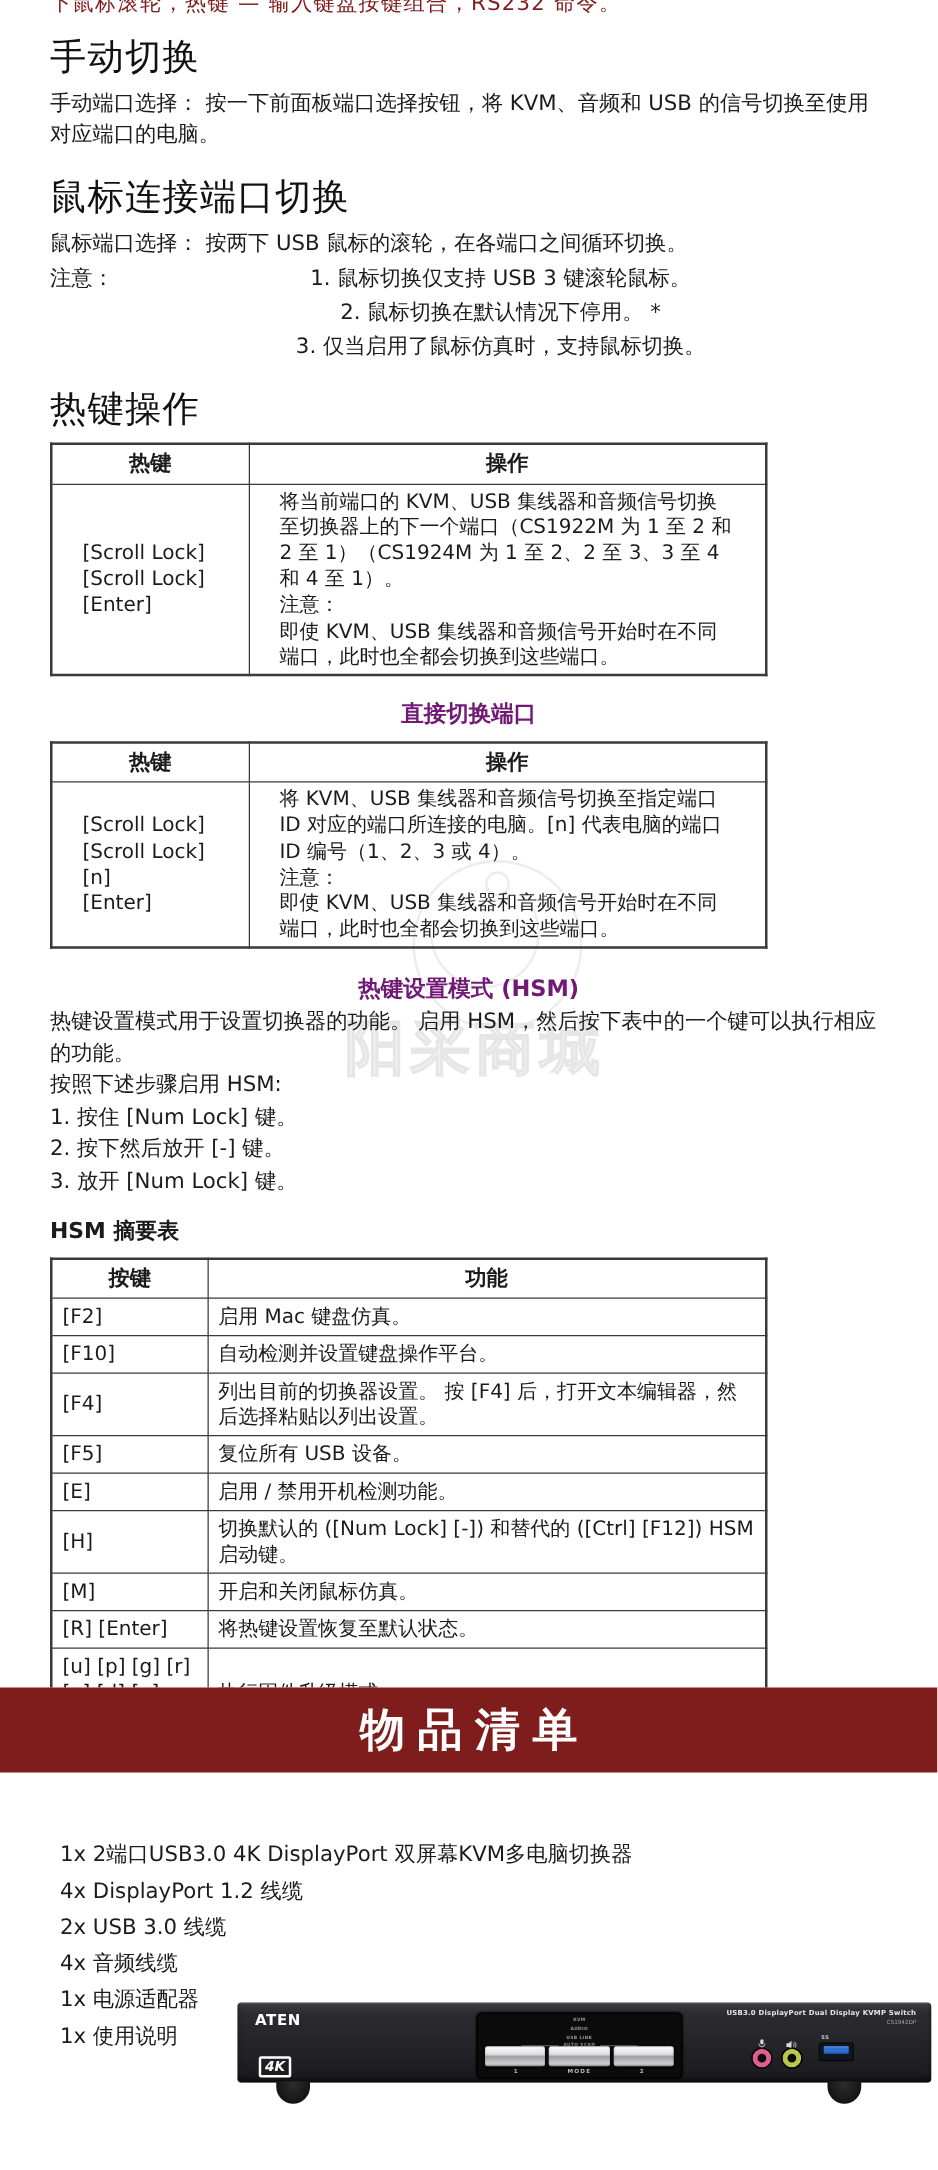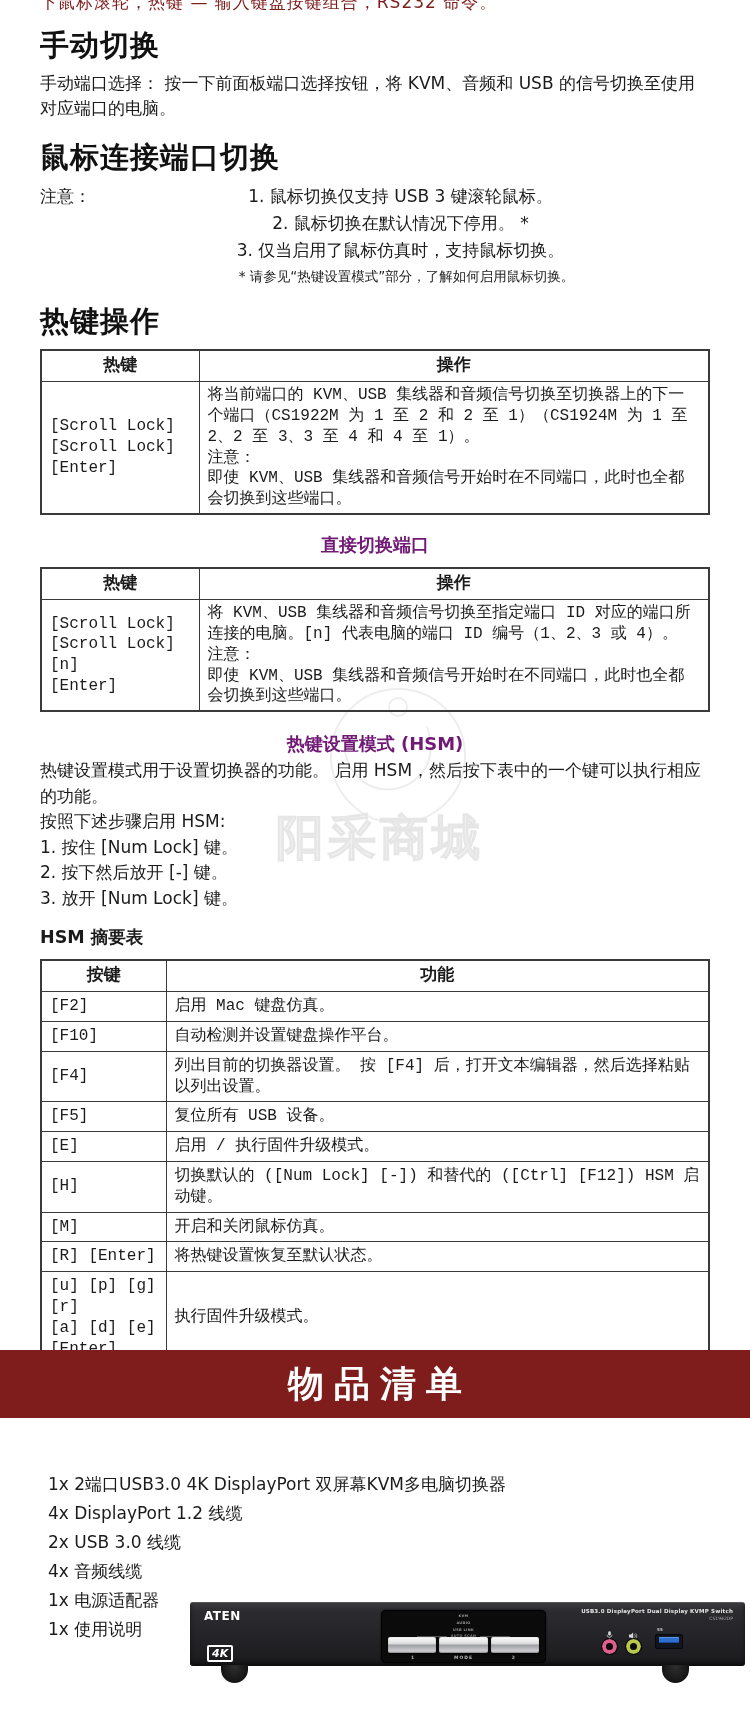--- a/index.html
+++ b/index.html
@@ -16,33 +16,33 @@
   .wm-bird::after{content:"";position:absolute;left:16px;top:46px;width:84px;height:52px;
     border:2px solid #ededed;border-top:none;border-radius:0 0 70px 70px;transform:rotate(-14deg);}
   .wm-text{position:absolute;left:276px;top:806px;font-size:48px;font-weight:bold;
     color:#f4f4f4;-webkit-text-stroke:1px #e6e6e6;letter-spacing:4px;white-space:nowrap;}
   
   .content{position:absolute;left:0;top:0;width:750px;height:1350px;overflow:hidden;z-index:1;
     padding:0;box-sizing:border-box;}
   .inner{padding:0 40px;}
   .clipped-top{height:12px;overflow:hidden;font-size:17px;color:#7f1d1d;}
   .clipped-top span{display:block;transform:translateY(-9px);letter-spacing:1px;}
-  h1.sec{font-size:29px;line-height:1.2;font-weight:700;color:#111;margin:16px 0 8px;letter-spacing:1px;}
+  h1.sec{font-size:29px;line-height:1.2;font-weight:400;color:#111;margin:16px 0 8px;letter-spacing:1px;}
   h1.sec.m2{margin-top:18px;}
   h1.sec.m3{margin-top:18px;}
   p.body{font-size:17px;line-height:1.5;margin:0 0 6px;}
   p.body.single{margin-bottom:2px;}
   .note{display:flex;font-size:17px;line-height:1.6;margin-top:2px;}
   .note-label{flex:none;}
   .note-items{flex:1;text-align:center;}
   .footnote{font-size:13.5px;line-height:1.5;margin-top:2px;padding-left:12px;color:#222;}
   
-  table.tbl{width:670px;border-collapse:collapse;border:2px solid #3a3a3a;font-size:16px;
-    margin:10px 0 0;table-layout:fixed;background:transparent;font-family:Liberation Mono, monospace;}
-  .tbl th,.tbl td{border:1.5px solid #3a3a3a;padding:3px 8px;line-height:1.3;vertical-align:middle;}
+  table.tbl{width:574px;border-collapse:collapse;border:2px solid #3a3a3a;font-size:16px;
+    margin:10px 0 0;table-layout:fixed;background:transparent;}
+  .tbl th,.tbl td{border:1.5px solid #3a3a3a;padding:3px 24px;line-height:1.3;vertical-align:middle;}
   .tbl th{text-align:center;font-weight:700;font-size:17px;padding:4px;}
   .tbl td.key{white-space:pre-line;}
   .tbl td.func{white-space:pre-line;}
   .t12 col.c1{width:158px;}
   .t3 col.c1{width:125px;}
   .t3 td{padding:4px 8px;}
   h3.sub{font-size:18px;font-weight:700;margin:18px 0 6px;color:#701a75;text-align:center;}
   h3.sub.hsm{margin:20px 0 2px;}
   p.tight{font-size:17px;line-height:1.5;margin:0;}
   .steps div{font-size:17px;line-height:1.5;}
@@ -106,28 +106,28 @@
   <div class="inner">
 
     <div class="clipped-top">
       <span>下鼠标滚轮，热键 — 输入键盘按键组合，RS232 命令。</span>
     </div>
 
     <h1 class="sec">手动切换</h1>
     <p class="body">手动端口选择： 按一下前面板端口选择按钮，将 KVM、音频和 USB 的信号切换至使用对应端口的电脑。</p>
 
     <h1 class="sec m2">鼠标连接端口切换</h1>
+    <p class="body single">鼠标端口选择： 按两下 USB 鼠标的滚轮，在各端口之间循环切换。</p>
 
     <div class="note">
       <span class="note-label">注意：</span>
       <div class="note-items">
         <div>1. 鼠标切换仅支持 USB 3 键滚轮鼠标。</div>
         <div>2. 鼠标切换在默认情况下停用。 *</div>
         <div>3. 仅当启用了鼠标仿真时，支持鼠标切换。</div>
-        <div class="footnote">* 请参见“热键设置模式”部分，了解如何启用鼠标切换。</div>
       </div>
     </div>
 
     <h1 class="sec m3">热键操作</h1>
 
     <table class="tbl t12">
       <colgroup>
           <col class="c1">
           <col>
         </colgroup>
@@ -209,21 +209,21 @@
         <tr>
           <td class="key">[F4]</td>
           <td class="func">列出目前的切换器设置。 按 [F4] 后，打开文本编辑器，然后选择粘贴以列出设置。</td>
         </tr>
         <tr>
           <td class="key">[F5]</td>
           <td class="func">复位所有 USB 设备。</td>
         </tr>
         <tr>
           <td class="key">[E]</td>
-          <td class="func">启用 / 执行固件升级模式。</td>
+          <td class="func">启用 / 禁用开机检测功能。</td>
         </tr>
         <tr>
           <td class="key">[H]</td>
           <td class="func">切换默认的 ([Num Lock] [-]) 和替代的 ([Ctrl] [F12]) HSM 启动键。</td>
         </tr>
         <tr>
           <td class="key">[M]</td>
           <td class="func">开启和关闭鼠标仿真。</td>
         </tr>
         <tr>

